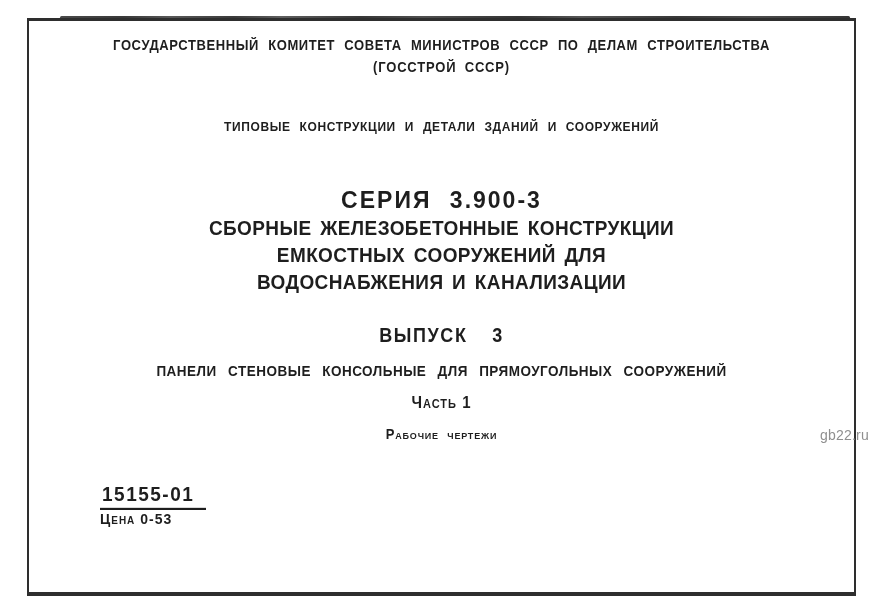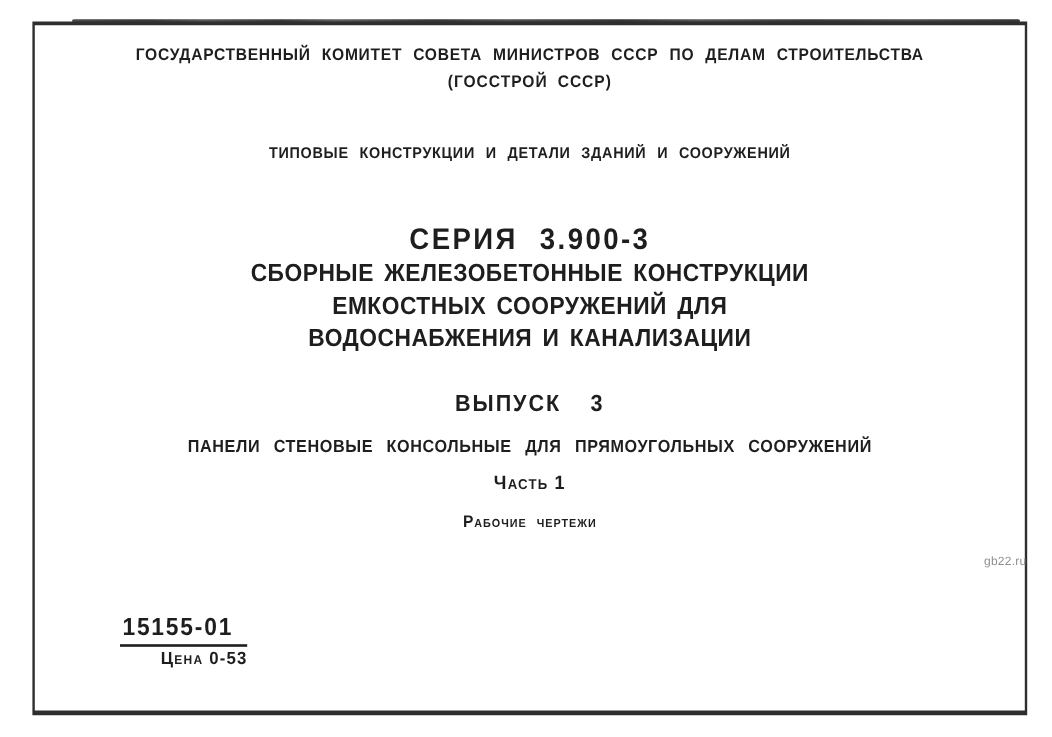--- a/index.html
+++ b/index.html
@@ -50,49 +50,48 @@
   .series-title   {top:186px;font-size:23px; letter-spacing:2px;  word-spacing:10px;}
   .subtitle1      {top:218px;font-size:19px; letter-spacing:.4px; word-spacing:3px;}
   .subtitle2      {top:245px;font-size:19px; letter-spacing:.4px; word-spacing:3px;}
   .subtitle3      {top:272px;font-size:19px; letter-spacing:.4px; word-spacing:3px;}
   .issue-label    {top:326px;font-size:18px; letter-spacing:1.6px;word-spacing:18px;}
   .issue-subject  {top:364px;font-size:13.5px;letter-spacing:.5px;word-spacing:7px;}
   .part-label     {top:394px;font-size:15px; letter-spacing:1px;  font-variant:small-caps;}
   .doc-type       {top:427px;font-size:13px; letter-spacing:.8px; font-variant:small-caps; word-spacing:4px;}
   .index-block{
     position:absolute;
-    left:100px;top:513px;
+    left:100px;top:484px;
     display:inline-block;
-    text-align:right;
+    text-align:left;
     font-weight:bold;
   }
   .index-number{
     display:inline-block;
     font-size:19px;
     letter-spacing:1.5px;
     padding:0 12px 1px 2px;
     border-bottom:2.5px solid var(--ink);
     transform:scaleY(1.08);
   }
   .price{
     margin-top:2px;
     font-size:14px;
     letter-spacing:1px;
     font-variant:small-caps;
     transform:scaleY(1.05);
   }
   .watermark{
     position:absolute;
     left:820px;top:427px;
-    font-size:10px;
+    font-size:14px;
     font-weight:normal;
     color:var(--watermark);
     z-index:5;
     letter-spacing:.2px;
-    margin-top:36px;
   }
 </style>
 </head>
 <body>
 
 <div class="scan-page">
 
   <div class="top-smudge"></div>
 
   <div class="frame"></div>

